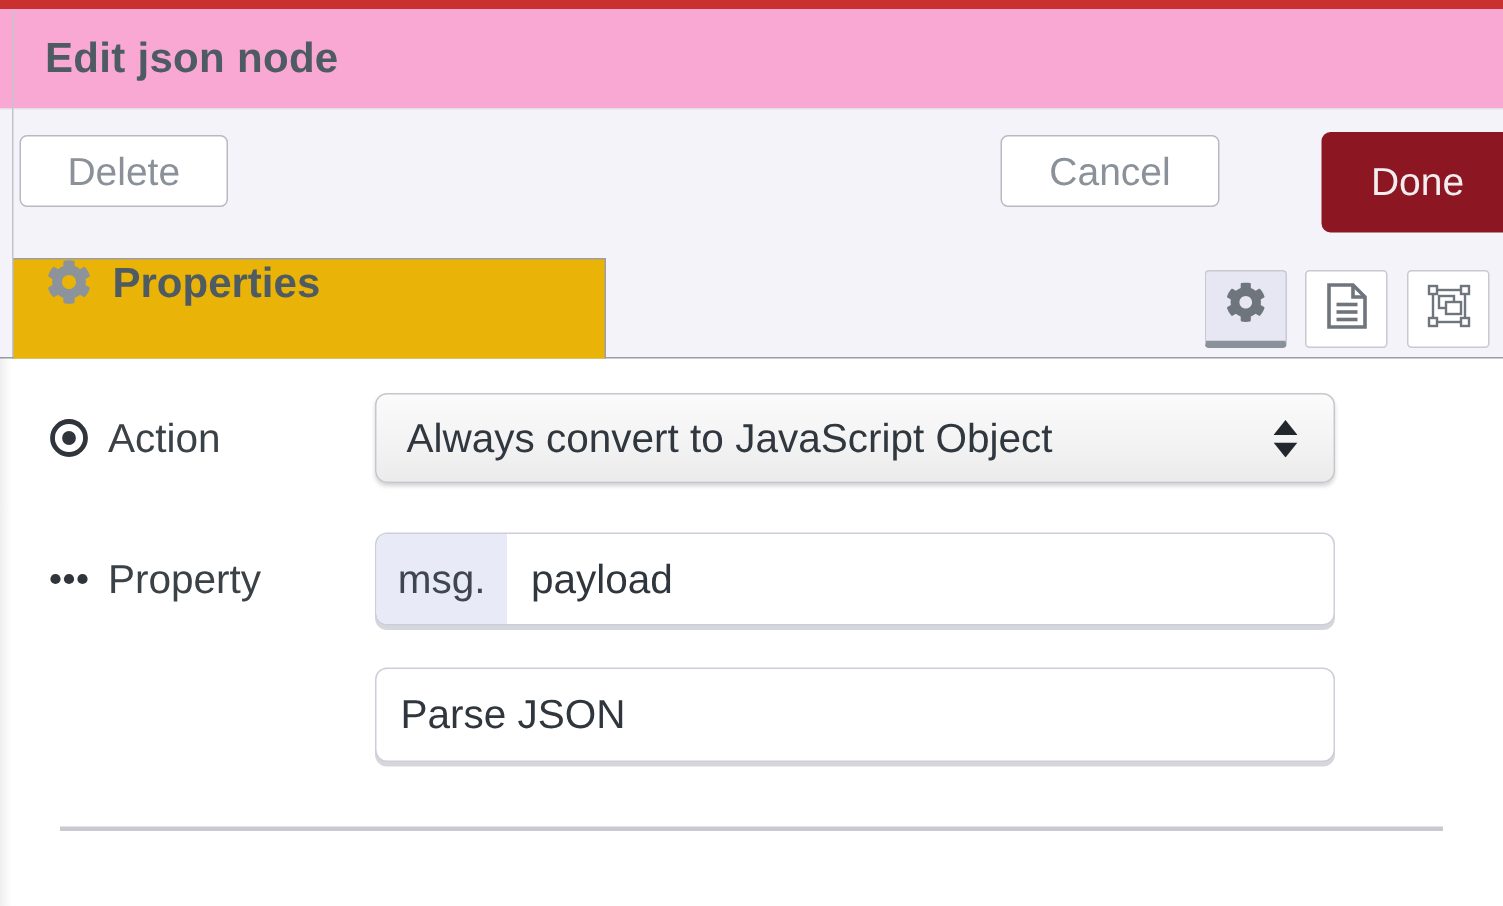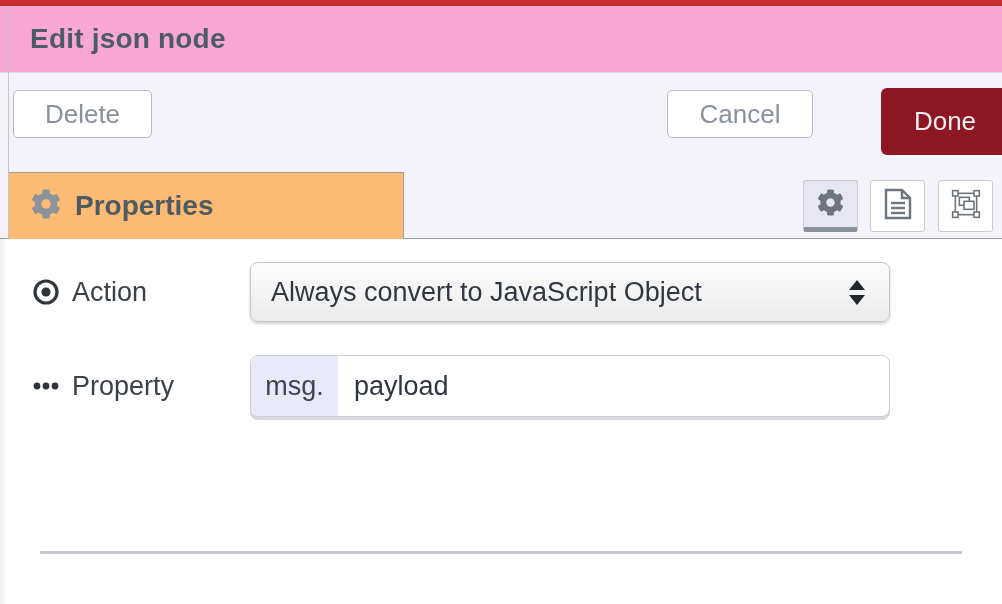--- a/index.html
+++ b/index.html
@@ -54,24 +54,24 @@
   }
   
   .tabrow{
     position:absolute;left:0;top:170px;width:1002px;height:68px;
     background:#F3F3F9;
     border-bottom:1px solid #9D9DA6;
     box-sizing:content-box;
   }
   .tab{
     position:absolute;left:8px;top:2px;width:396px;height:67px;
-    background:#fdba74;
+    background:#eab308;
     border:1px solid #9D9DA6;border-bottom:none;
     box-sizing:border-box;
-    display:flex;align-items:center;
+    display:flex;align-items:flex-start;
     z-index:3;
   }
   .tab .gear{margin-left:22px;}
   .tab-label{
     margin-left:14px;
     font-size:28px;font-weight:bold;color:#4E5B63;
   }
   .iconbtn{
     position:absolute;top:10px;width:55px;height:52px;
     box-sizing:border-box;
@@ -242,20 +242,23 @@
             <polygon points="8,0 16,10 0,10" fill="#22272E"></polygon>
           </svg>
         <svg width="16" height="10" viewBox="0 0 16 10">
             <polygon points="0,0 16,0 8,10" fill="#22272E"></polygon>
           </svg>
       </span>
     </div>
   </div>
 
   <div class="row row-name">
+    <div class="tinput">
+      <input type="text" value="Parse JSON" style="">
+    </div>
   </div>
 
   <div class="separator"></div>
 
   <div class="tray-edge-line"></div>
   <div class="tray-edge-shadow"></div>
 
 </div>
 
 </body></html>

